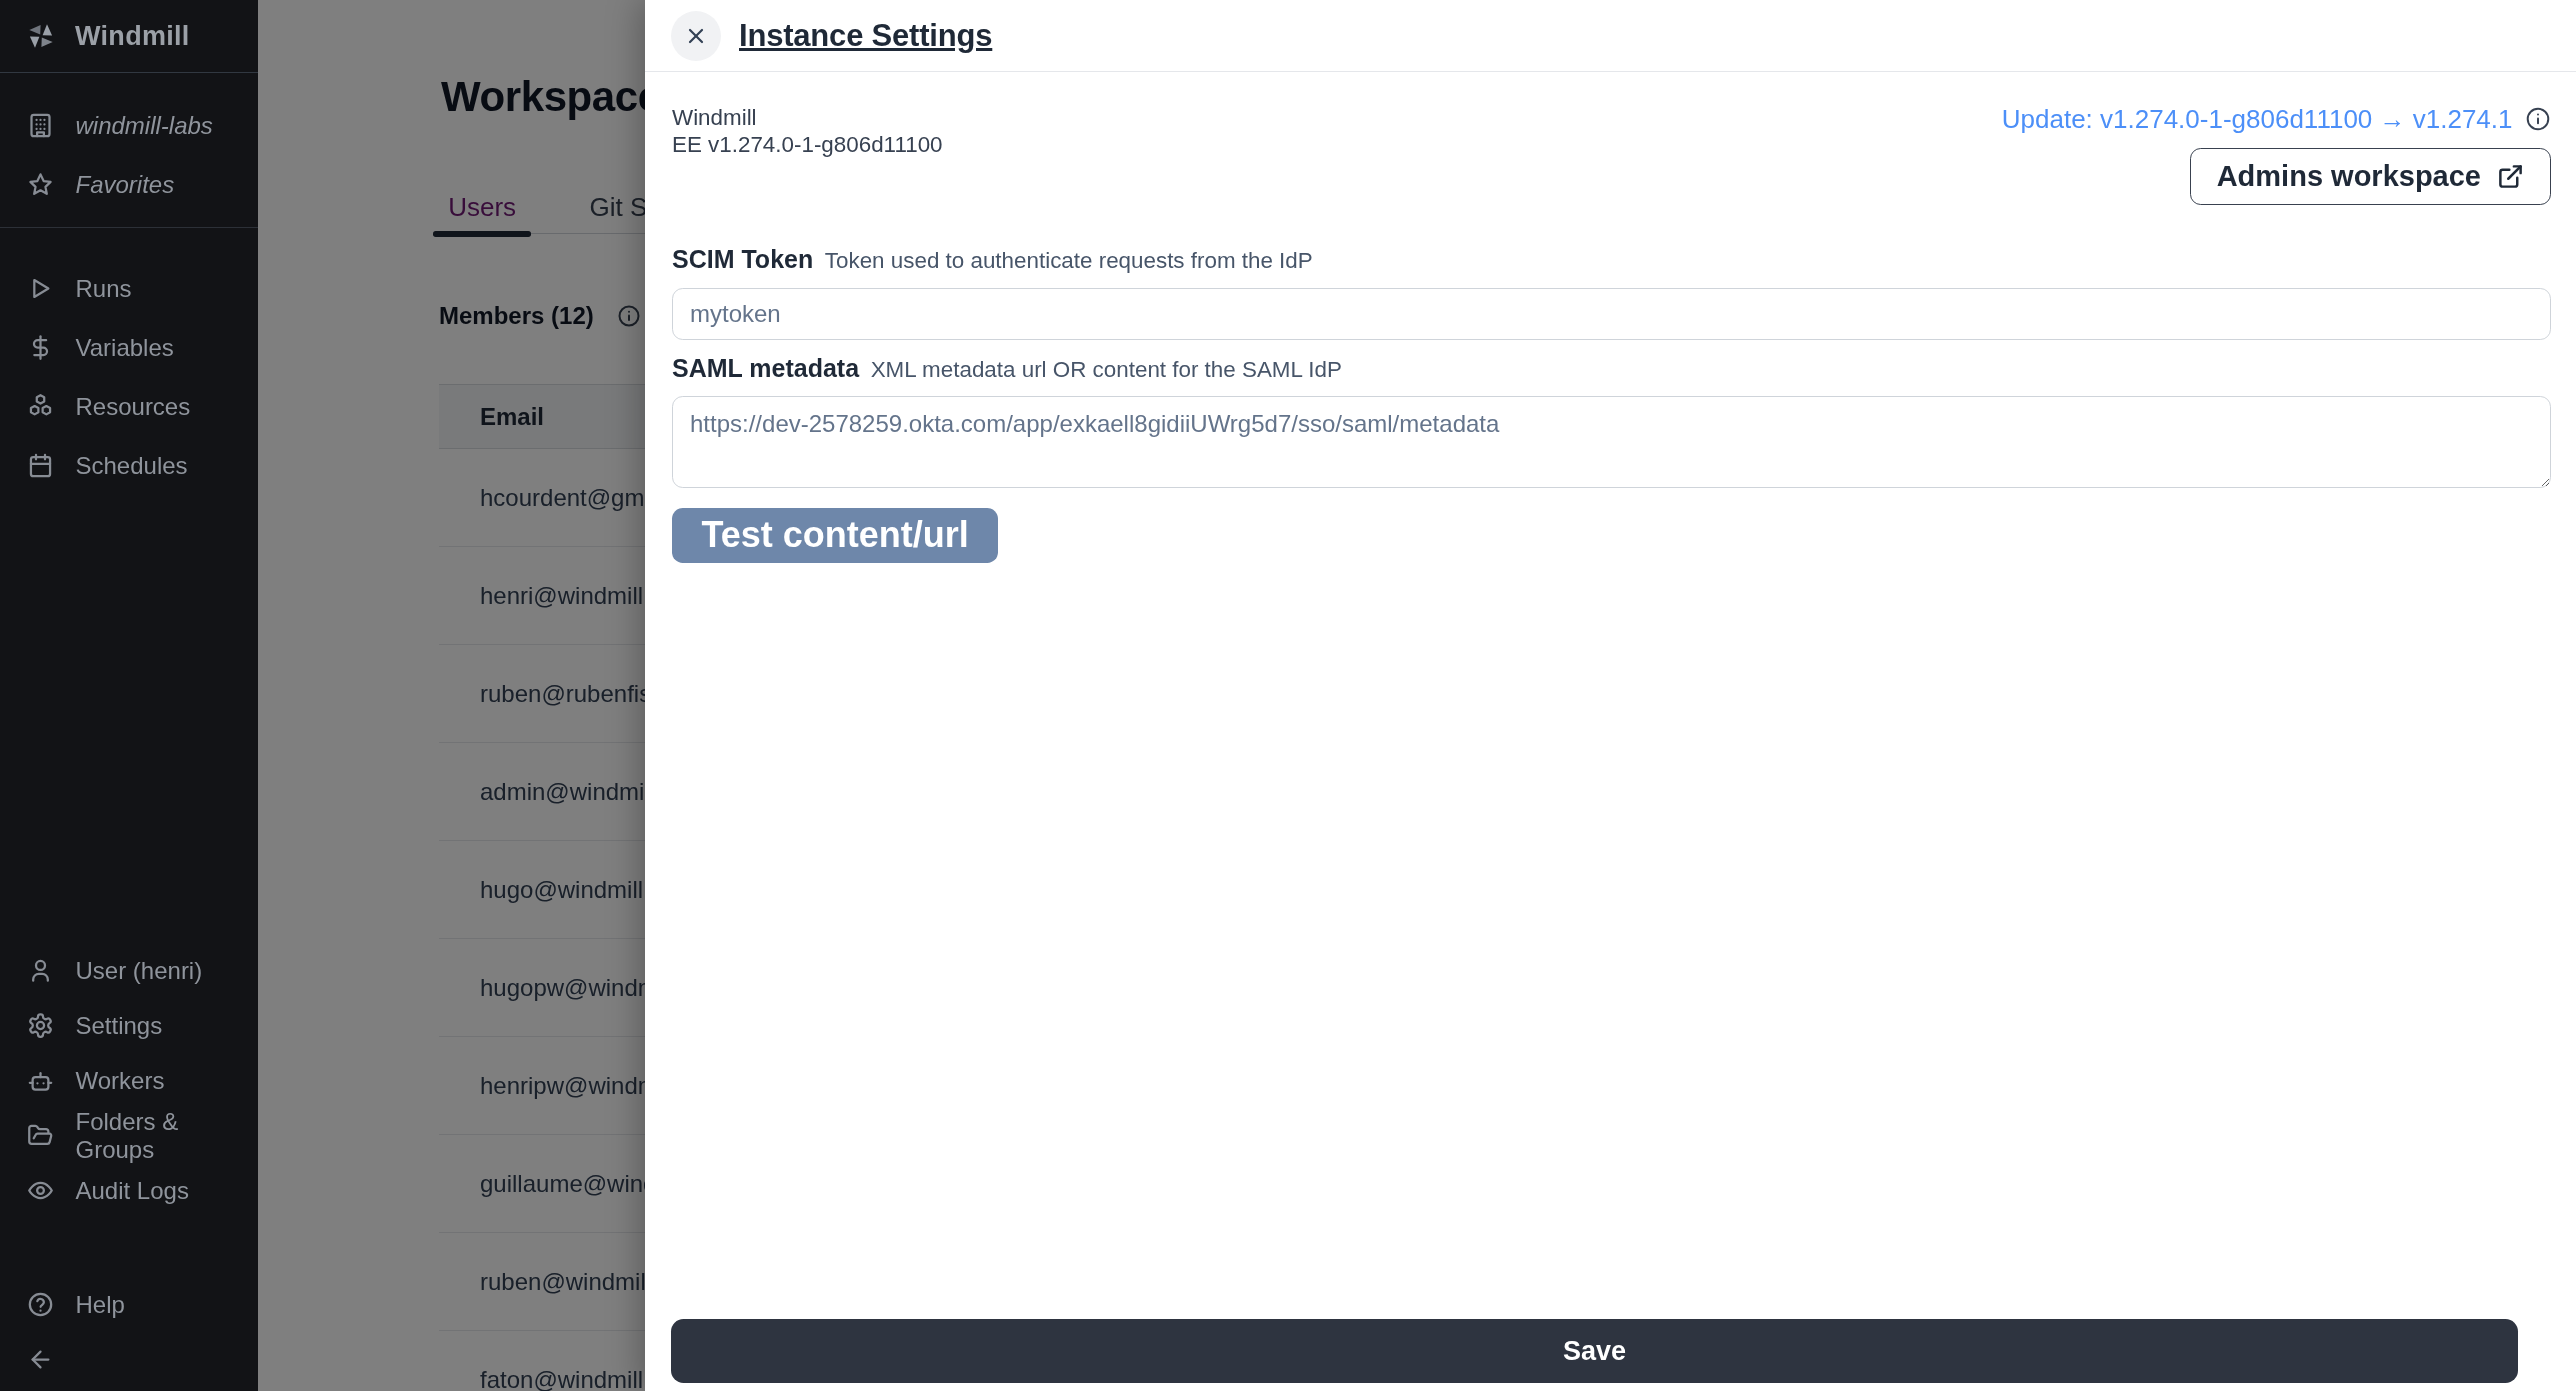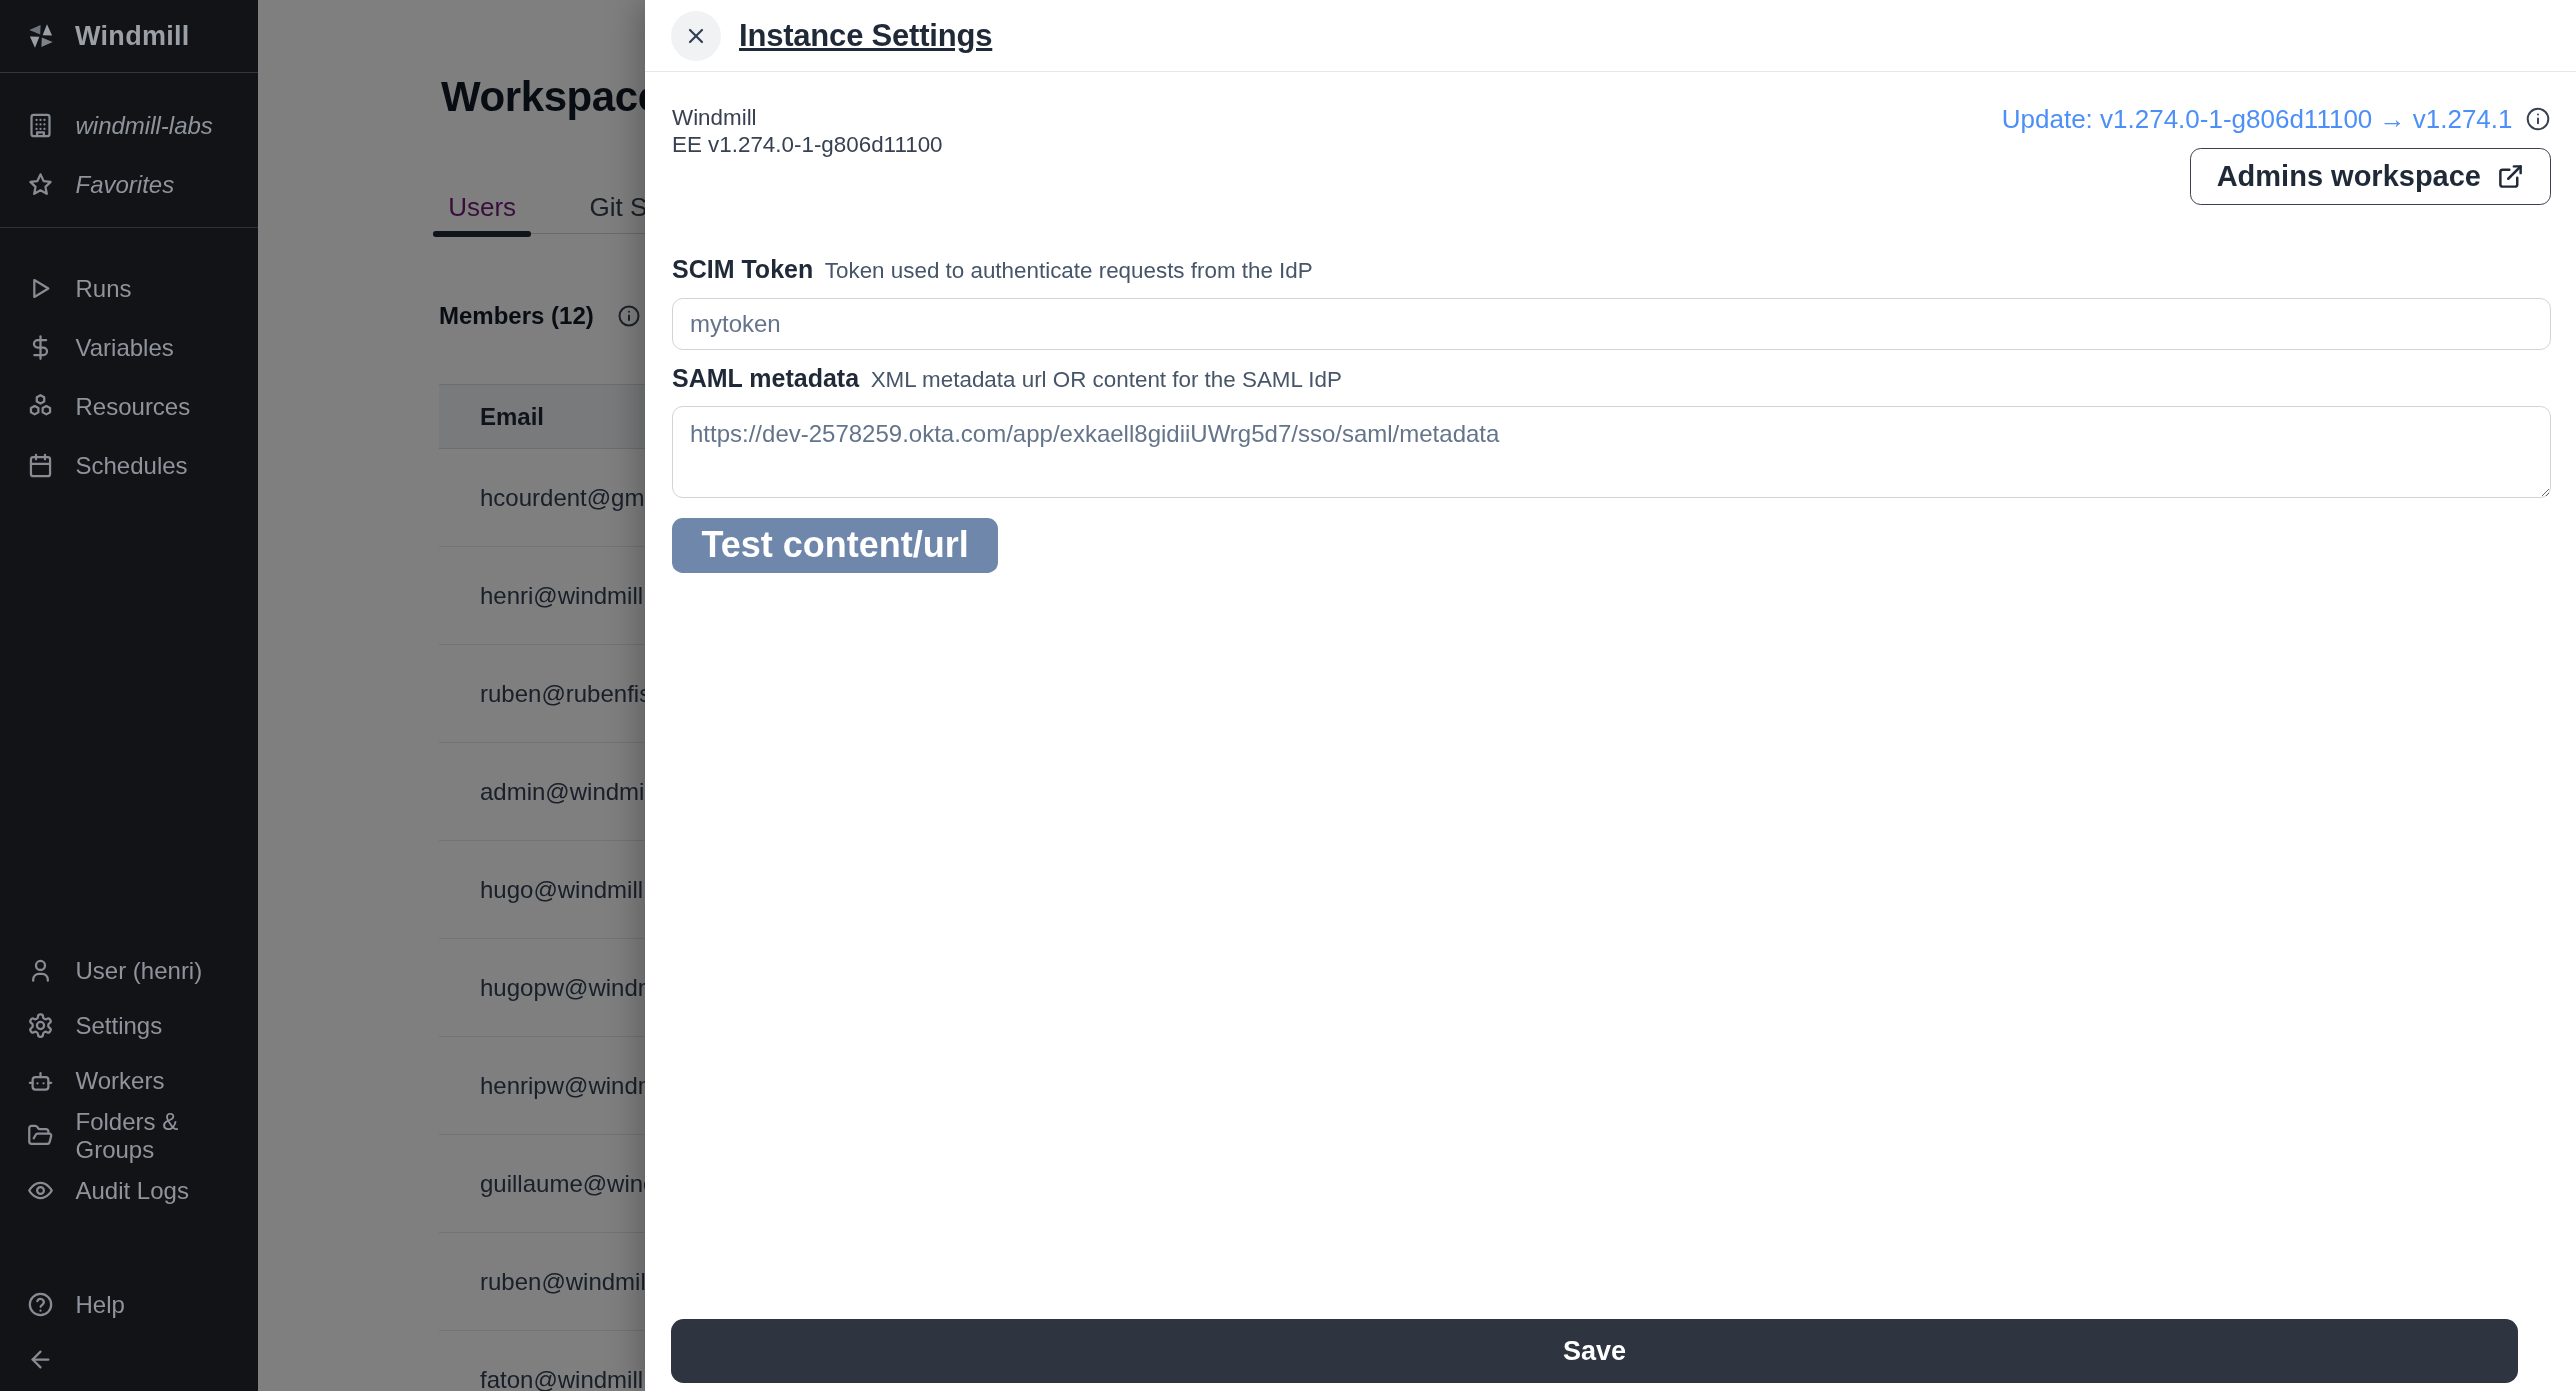--- a/index.html
+++ b/index.html
@@ -57,21 +57,21 @@
   .update-row .ic { width:26px; height:26px; color:#374151; stroke-width:1.8; }
   .admins-btn { margin-top:14.3px; height:57px; display:inline-flex; align-items:center; gap:16px; padding:0 26px; background:#fff; border:1.8px solid #39414f; border-radius:10.7px; font-size:29px; font-weight:700; color:#1f2937; cursor:pointer; font-family:inherit; }
   .admins-btn .ic { width:27px; height:27px; color:#1f2937; stroke-width:2.2; }
 
   .dtabs-wrap { margin-top:32px; border-bottom:0.9px solid #e5e7eb; }
   .dtabs { display:flex; padding-left:5.4px; }
   .dtab { padding:0 25px 18px 25px; font-size:26px; color:#3d485a; position:relative; cursor:pointer; white-space:nowrap; }
   .dtab.active { color:#2a3444; }
   .dtab.active::after { content:""; position:absolute; left:0; right:0; bottom:-0.9px; height:4.5px; background:var(--active-tab-underline,#3d485a); }
 
-  .field-section { margin-top:50px; }
+  .field-section { margin-top:40px; }
   .field-section.second { margin-top:14px; }
   .field-label-row { display:flex; align-items:baseline; gap:11.6px; }
   .field-label { font-size:25px; font-weight:700; color:#1f2937; }
   .field-desc { font-size:22.4px; color:#475569; }
   .text-input { margin-top:13.4px; width:100%; height:52px; border:0.9px solid #cfd4da; border-radius:10.7px; padding:0 17px; font-size:24px; color:#64748b; font-family:inherit; outline:none; display:block; background:#fff; }
   .text-area { margin-top:13.4px; width:100%; height:92px; border:0.9px solid #cfd4da; border-radius:10.7px; padding:11.6px 17px; font-size:24px; color:#64748b; font-family:inherit; outline:none; display:block; resize:vertical; line-height:30px; }
   .test-btn { margin-top:19.7px; height:55px; display:inline-flex; align-items:center; padding:0 29.5px; background:var(--test-button-bg,#6e87aa); color:#fff; border:none; border-radius:10.7px; font-size:36px; font-weight:700; font-family:inherit; cursor:pointer; }
 
   .save-btn { position:absolute; left:26px; right:58px; bottom:9px; height:64px; background:var(--save-button-bg,#2e3440); color:#fff; border:none; border-radius:12.5px; font-size:27px; font-weight:600; font-family:inherit; cursor:pointer; display:flex; align-items:center; justify-content:center; }
 </style>

